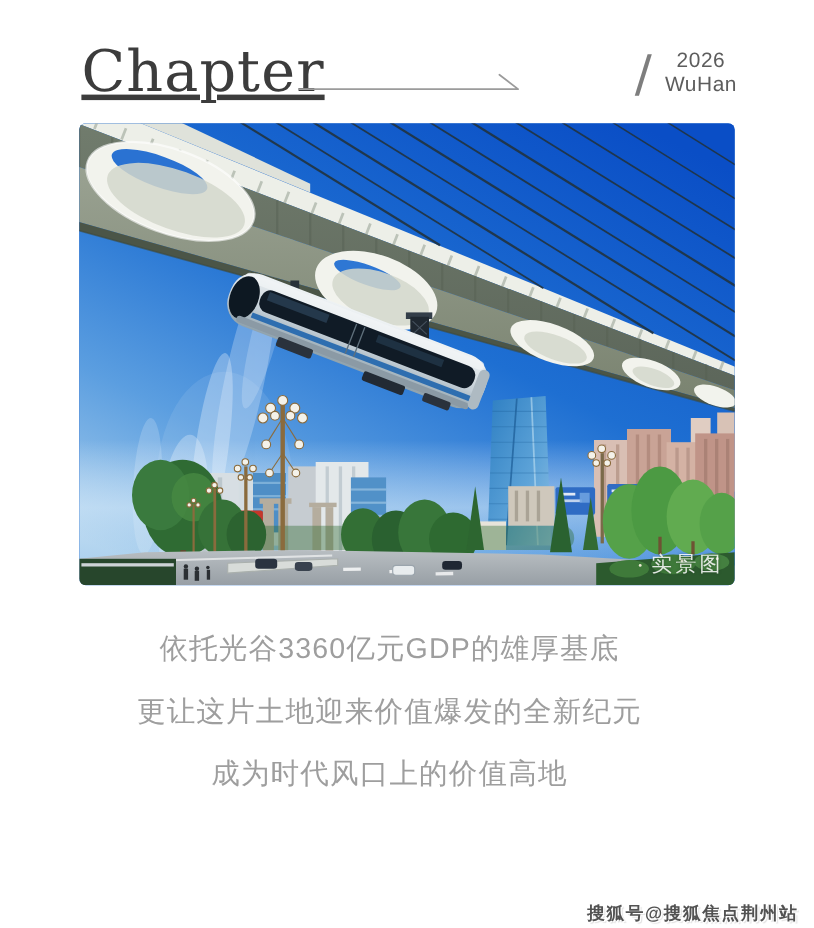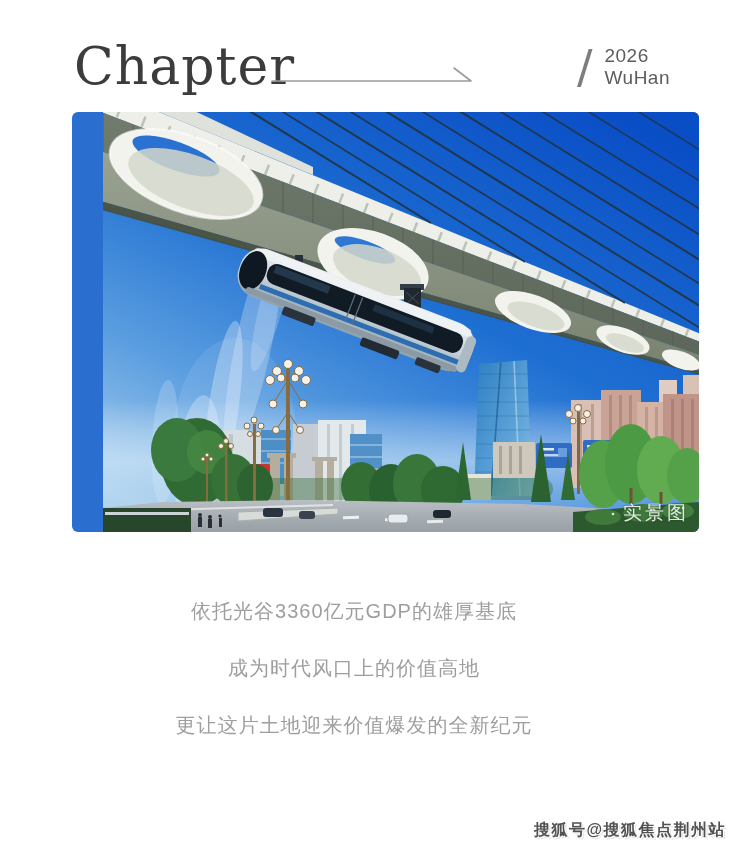--- a/index.html
+++ b/index.html
@@ -2,37 +2,37 @@
 <html><head>
 <meta charset="utf-8">
 <style>
   html,body{margin:0;padding:0;background:#ffffff;}
   .page{position:relative;width:740px;height:844px;background:#ffffff;overflow:hidden;
         font-family:"Liberation Sans","DejaVu Sans",sans-serif;}
 
   
   .chapter{position:absolute;left:74px;top:38px;
            font-family:"DejaVu Serif","Liberation Serif",serif;
-           font-size:52px;line-height:1.1;color:#3c3c3c;letter-spacing:1px;font-weight:400;}
+           font-size:52px;line-height:1.1;color:#3c3c3c;letter-spacing:1px;font-weight:400;text-decoration:underline;}
   .arrow-wrap{position:absolute;left:270px;top:62px;width:210px;height:26px;}
   .issue{position:absolute;top:44px;right:70px;display:flex;align-items:center;}
   .issue .slash{font-size:46px;color:#7e7e7e;font-weight:400;line-height:1;margin-right:12px;
                 font-family:"DejaVu Sans",sans-serif;}
-  .issue .txt{text-align:left;color:#5d5d5d;font-size:19px;line-height:22px;letter-spacing:.5px;}
+  .issue .txt{text-align:center;color:#5d5d5d;font-size:19px;line-height:22px;letter-spacing:.5px;}
 
   
   .photo{position:absolute;left:72px;top:112px;width:596px;height:420px;border-radius:6px;
-         overflow:hidden;background:#2a6fd0;padding-left:31px;}
+         overflow:hidden;background:#2a6fd0;}
   .photo svg{display:block;}
   .photo-mark{position:absolute;right:10px;bottom:6px;color:rgba(255,255,255,.85);
               font-size:19px;letter-spacing:3px;text-shadow:0 0 3px rgba(0,0,0,.3);}
 
   
-  .copy{position:absolute;left:0;top:598px;width:708px;text-align:center;
-        color:#9e9e9e;font-size:20px;letter-spacing:1px;}
+  .copy{position:absolute;left:0;top:576px;width:708px;text-align:center;
+        color:#9e9e9e;font-size:26px;letter-spacing:1px;}
   .copy p{margin:0 0 31px 0;line-height:26px;font-weight:400;}
 
   
   .sohu{position:absolute;top:820px;right:14px;font-size:16px;font-weight:700;
         color:#525252;letter-spacing:1.5px;
         text-shadow:1px 1px 0 #ffffff,2px 2px 1px rgba(0,0,0,.12);}
 </style>
 </head>
 <body>
 
@@ -391,19 +391,19 @@
           <line x1="126" y1="11" x2="126" y2="40" stroke="#5f707c" stroke-width="1.2"></line>
           <rect x="238" y="8" width="10" height="38" rx="5" fill="#aebac2"></rect>
         </g>
       </g>
     </svg>
     <div class="photo-mark">实景图</div>
   </div>
 
   <div class="copy">
     <p>依托光谷3360亿元GDP的雄厚基底</p>
+    <p>更让这片土地迎来价值爆发的全新纪元</p>
     <p>成为时代风口上的价值高地</p>
-    <p>更让这片土地迎来价值爆发的全新纪元</p>
   </div>
 
   <div class="sohu">搜狐号@搜狐焦点荆州站</div>
 
 </div>
 
 </body></html>

